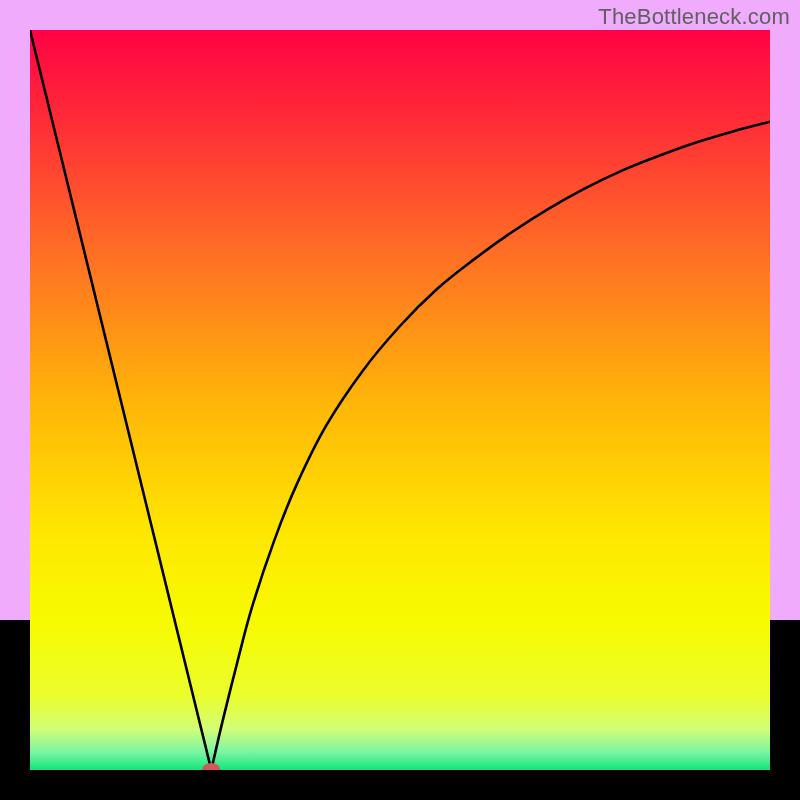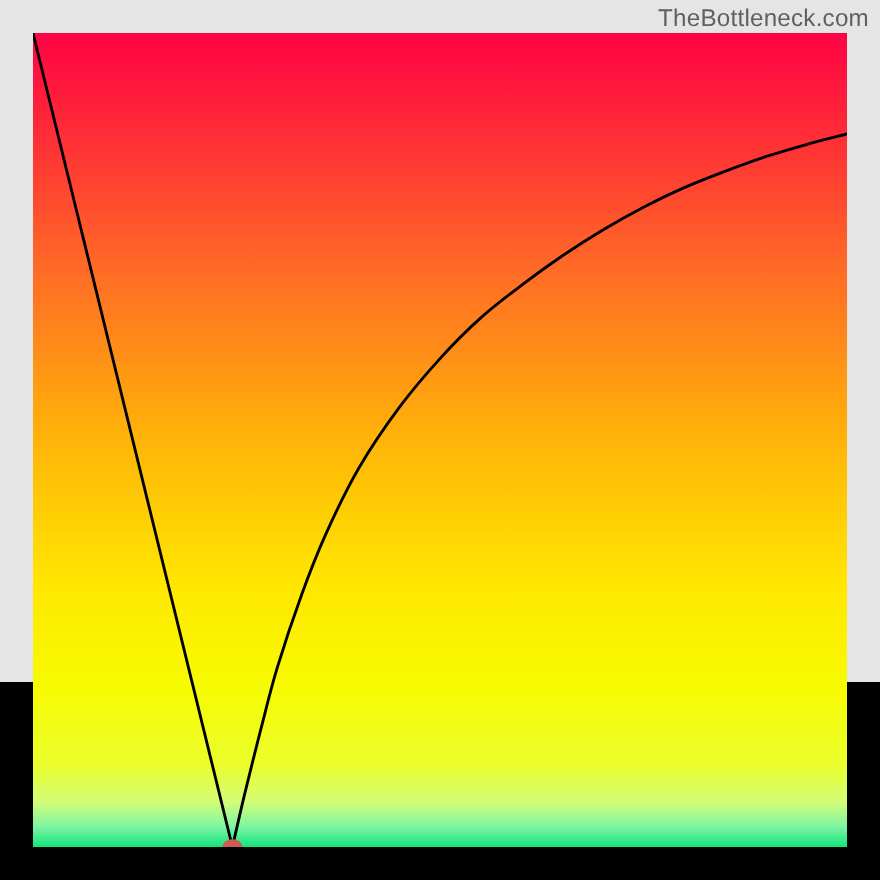--- a/index.html
+++ b/index.html
@@ -8,21 +8,21 @@
     width: 800px;
     height: 800px;
     overflow: hidden;
     background: #000000;
     font-family: Arial, Helvetica, sans-serif;
   }
   .frame {
     position: relative;
     width: 800px;
     height: 620px;
-    background: #e5e5e5;
+    background: #f0abfc;
   }
   .plot-area {
     position: absolute;
     left: 30px;
     top: 30px;
     width: 740px;
     height: 740px;
   }
   .watermark {
     position: absolute;

